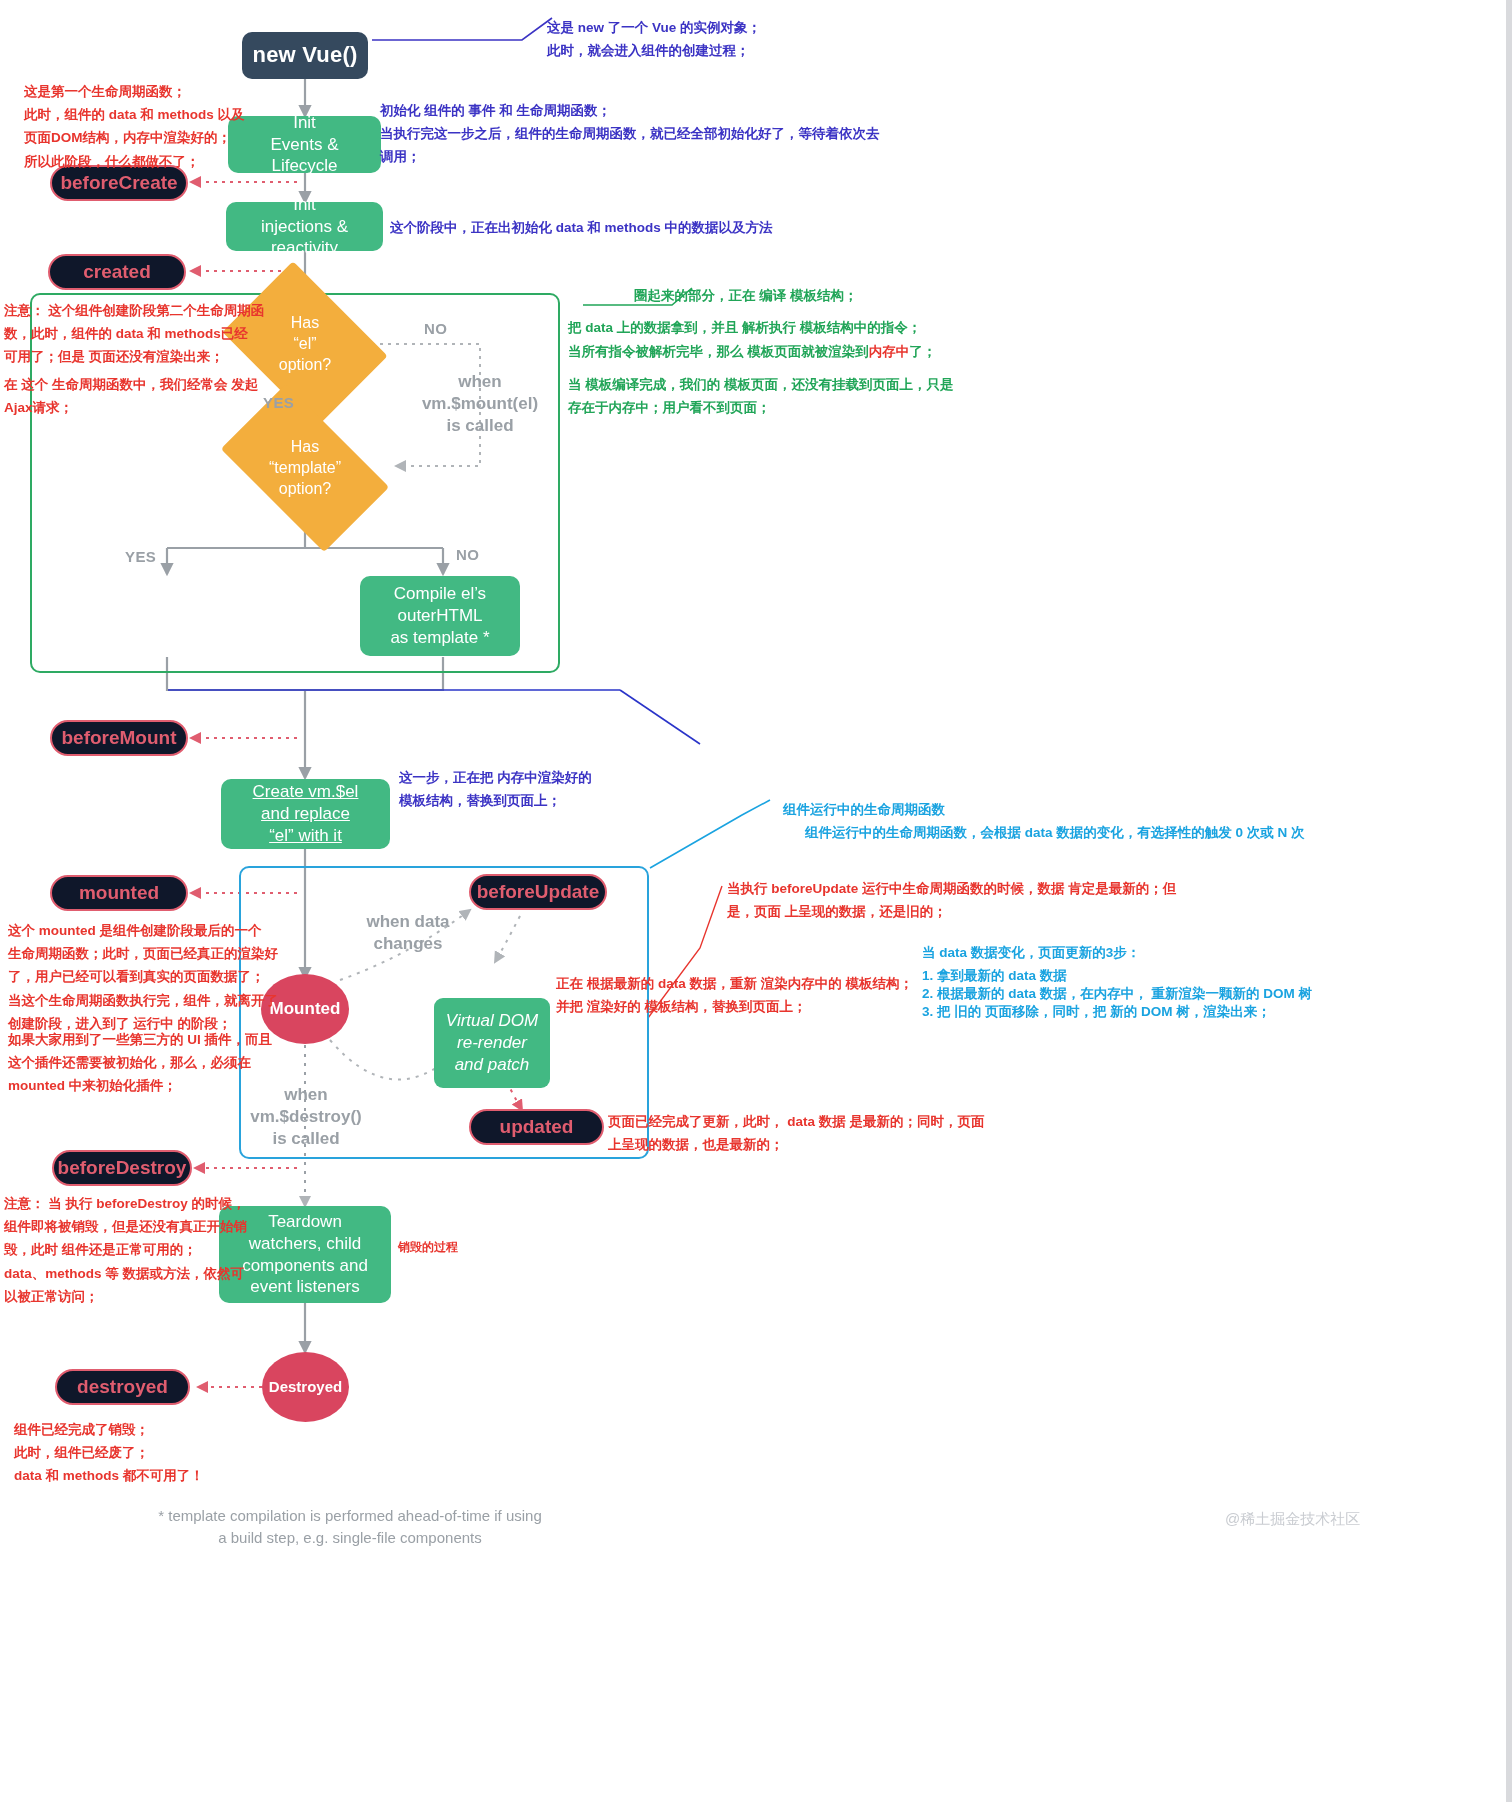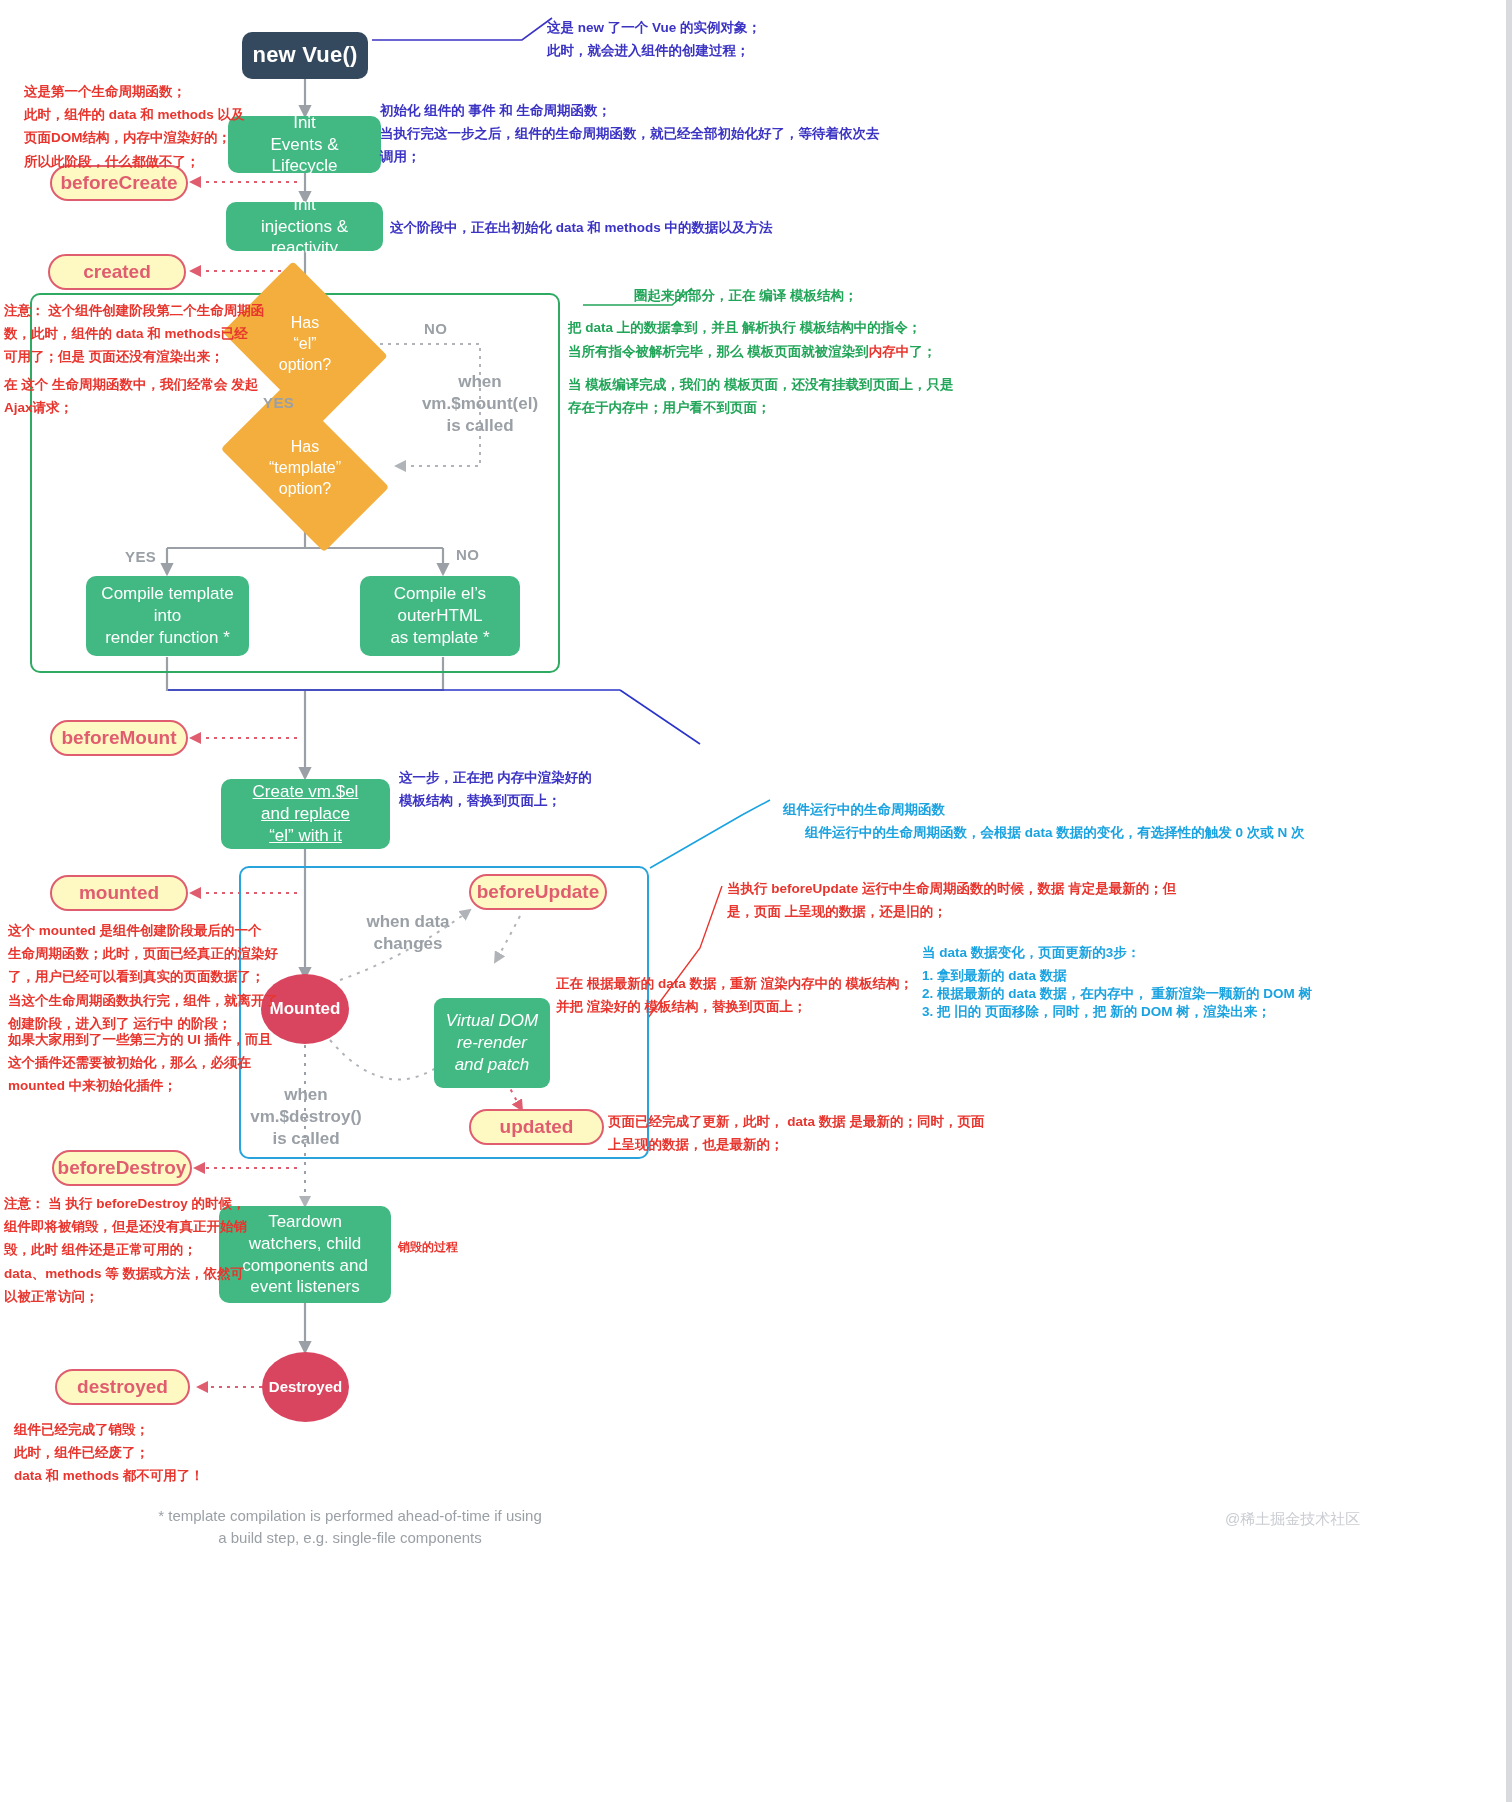--- a/index.html
+++ b/index.html
@@ -32,21 +32,21 @@
   .diamond-wrap .dm {
     position:absolute; left:0; top:0; width:100%; height:100%;
     background:#f3ae3d; transform: rotate(45deg); border-radius:4px;
   }
   .diamond-wrap .dlabel {
     position:absolute; left:50%; top:50%; transform:translate(-50%,-50%);
     color:#ffffff; font-size:16px; text-align:center; white-space:nowrap; line-height:1.3;
   }
   
   .hook {
-    border:2px solid #e05d6f; border-radius:22px; background:#fef9c3;
+    border:2px solid #e05d6f; border-radius:22px; background:#0f172a;
     color:#e05d6f; font-size:19px; font-weight:bold;
   }
   
   .circle {
     background:#d9455f; color:#ffffff; border-radius:50%;
     font-size:17px; font-weight:bold;
   }
   
   .flow-label { position:absolute; color:#9aa0a6; font-weight:bold; font-size:15px; letter-spacing:.4px; }
   .flow-text  { position:absolute; color:#9aa0a6; font-weight:bold; font-size:17px; text-align:center; line-height:1.3; }
@@ -148,23 +148,20 @@
     <div class="dlabel" style="white-space:pre-line;">Has
 “el” option?</div>
   </div>
 
   <div class="diamond-wrap" style="left:232px; top:422px; width:146px; height:92px;">
     <div class="dm"></div>
     <div class="dlabel" style="white-space:pre-line;">Has
 “template” option?</div>
   </div>
 
-  <div class="node green-box" style="left:86px; top:576px; width:163px; height:80px; white-space:pre-line;">Compile template
-into
-render function *</div>
 
   <div class="node green-box" style="left:360px; top:576px; width:160px; height:80px; white-space:pre-line;">Compile el’s
 outerHTML
 as template *</div>
 
   <div class="node green-box" style="left:221px; top:779px; width:169px; height:70px; white-space:pre-line;text-decoration:underline;">Create vm.$el
 and replace
 “el” with it</div>
 
   <div class="node circle" style="left:261px; top:974px; width:88px; height:70px;">Mounted</div>

